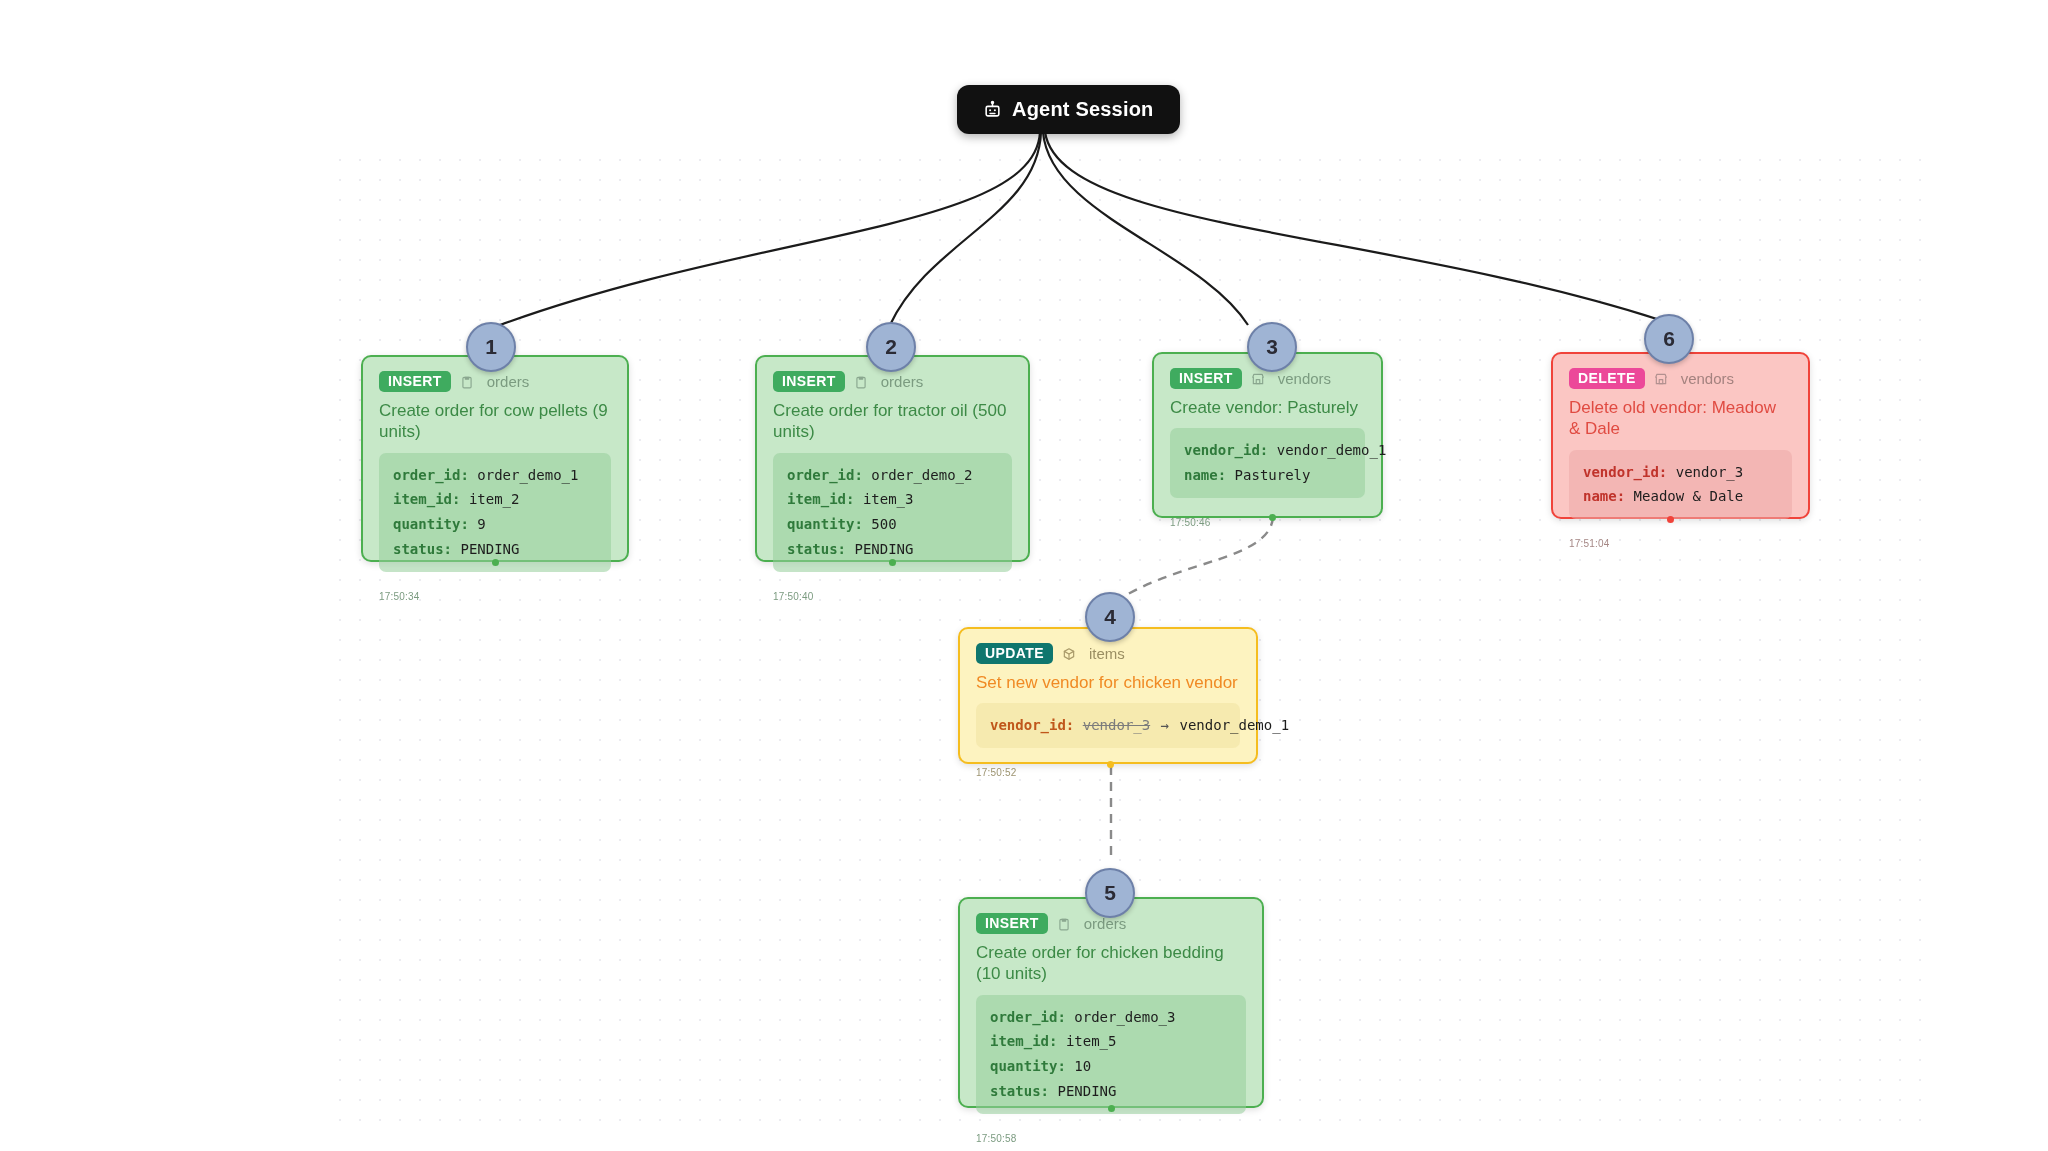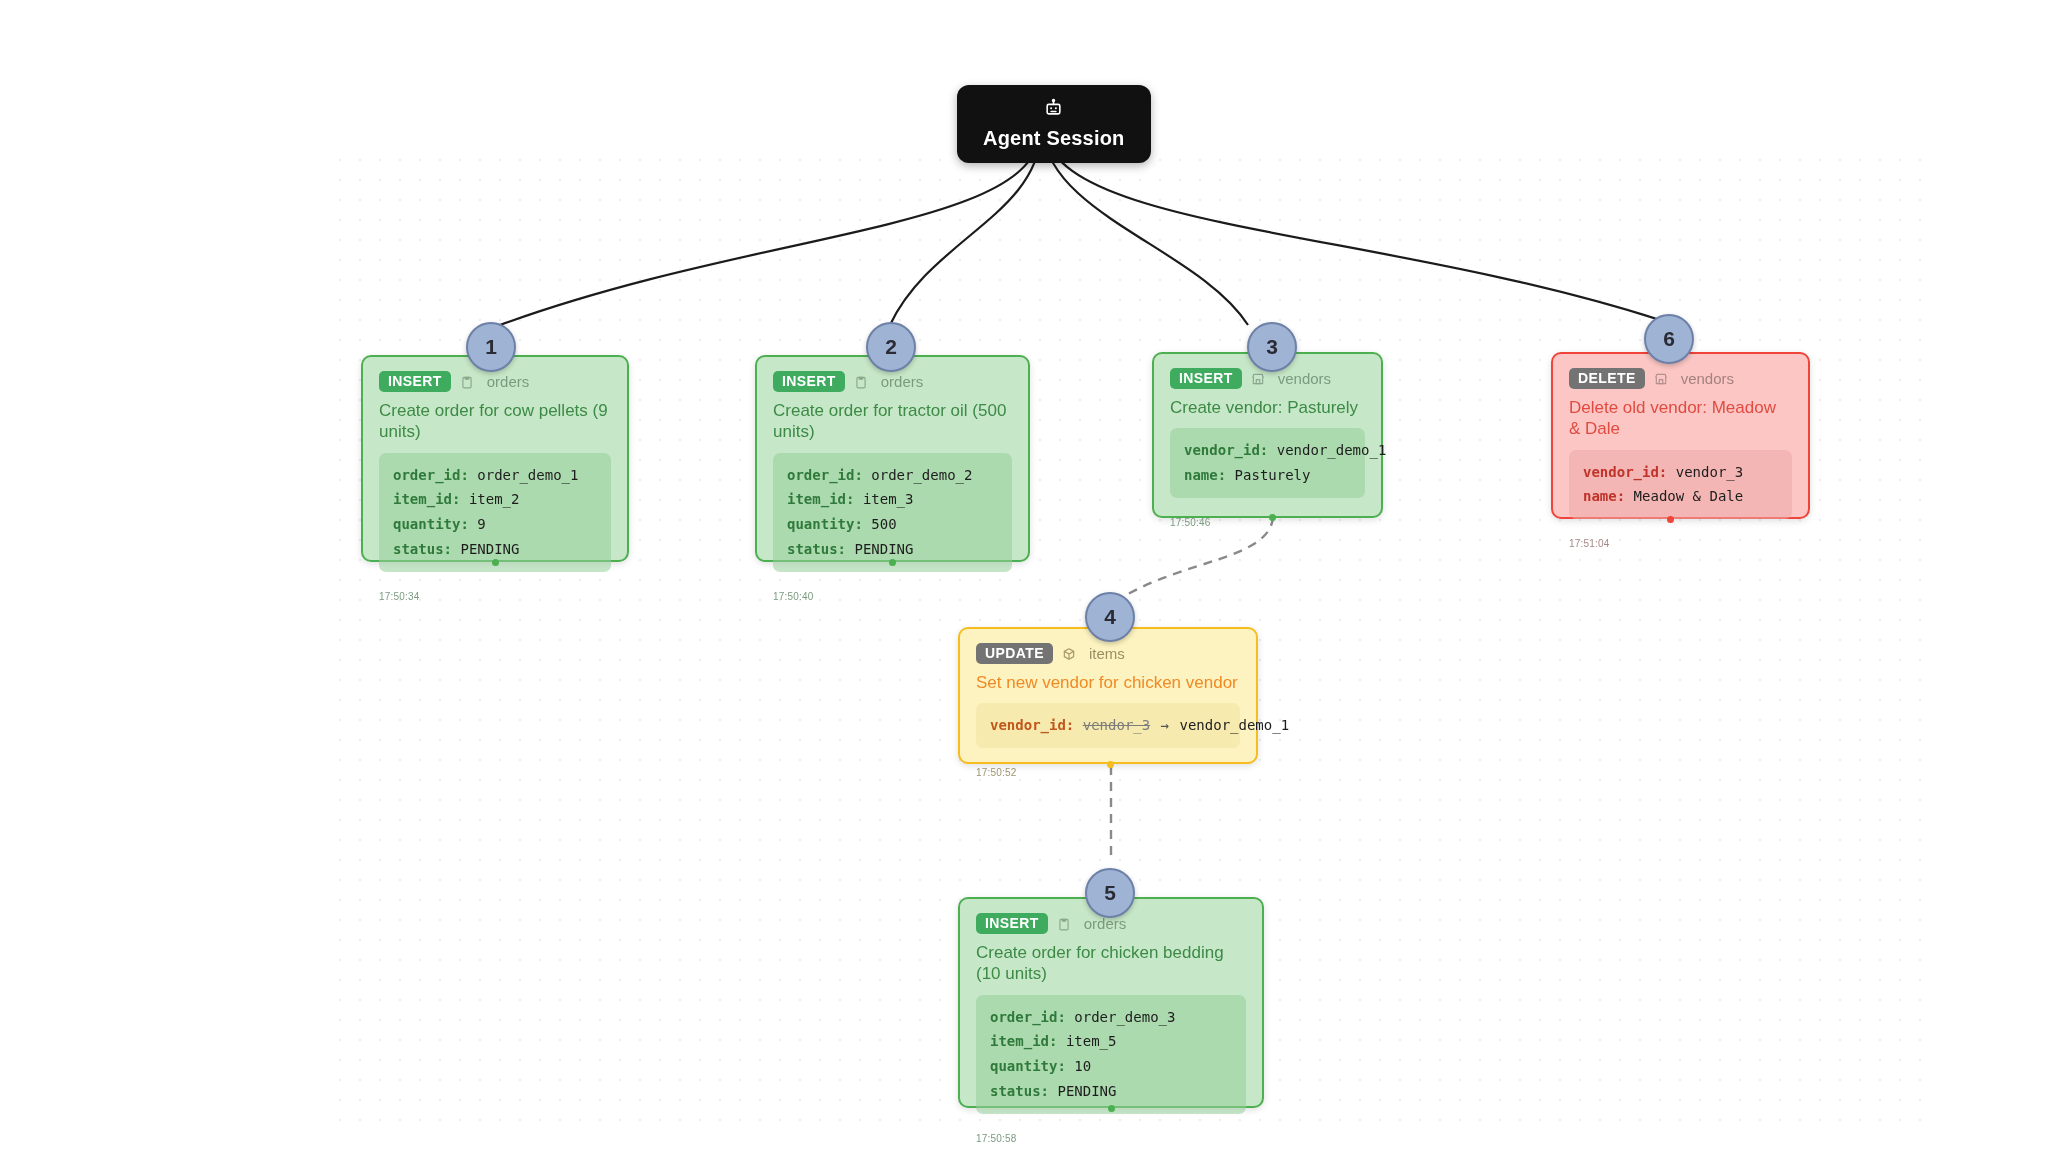--- a/index.html
+++ b/index.html
@@ -81,22 +81,22 @@
     display: inline-block;
     border-radius: 5px;
     padding: 3px 9px 4px 9px;
     font-size: 14px;
     font-weight: bold;
     letter-spacing: .4px;
     line-height: 1;
     color: #ffffff;
   }
   .badge.insert { background: #3fab5f; text-align: center; }
-  .badge.update { background: #737373; color: #ffffff; }
-  .badge.delete { background: #737373; text-align: center; }
+  .badge.update { background: #0f766e; color: #ffffff; }
+  .badge.delete { background: #ec4899; text-align: center; }
 
   .table-ref {
     display: flex;
     align-items: center;
     gap: 13px;
     font-size: 15px;
     justify-content: space-between;
   }
   .green  .table-ref { color: #7b9b80; }
   .yellow .table-ref { color: #9a8e62; }
@@ -189,21 +189,21 @@
       <path d="M 1041,132 C 1038,215 930,240 890,325"></path>
       <path d="M 1043,132 C 1050,215 1200,250 1248,325"></path>
       <path d="M 1045,132 C 1060,230 1380,230 1660,320"></path>
     </g>
     <g fill="none" stroke="#8a8a8a" stroke-width="2.4" stroke-dasharray="9 7">
       <path d="M 1273,517 C 1270,560 1180,560 1118,600"></path>
       <path d="M 1111,766 L 1111,862"></path>
     </g>
   </svg>
 
-  <div class="root-node" style="left:957px; top:85px;flex-direction:column;">
+  <div class="root-node" style="left:957px; top:85px;">
     <span class="ico">
       <svg width="19" height="19" viewBox="0 0 24 24" fill="none" stroke="#ffffff" stroke-width="2" stroke-linecap="round" stroke-linejoin="round">
         <rect x="4" y="8" width="16" height="12" rx="2"></rect>
         <path d="M12 8V4"></path>
           <circle cx="12" cy="3" r="1.2" fill="#ffffff"></circle>
         <circle cx="9" cy="13" r="1.3" fill="#ffffff" stroke="none"></circle>
         <circle cx="15" cy="13" r="1.3" fill="#ffffff" stroke="none"></circle>
         <path d="M9 17h6"></path>
       </svg>
     </span>

